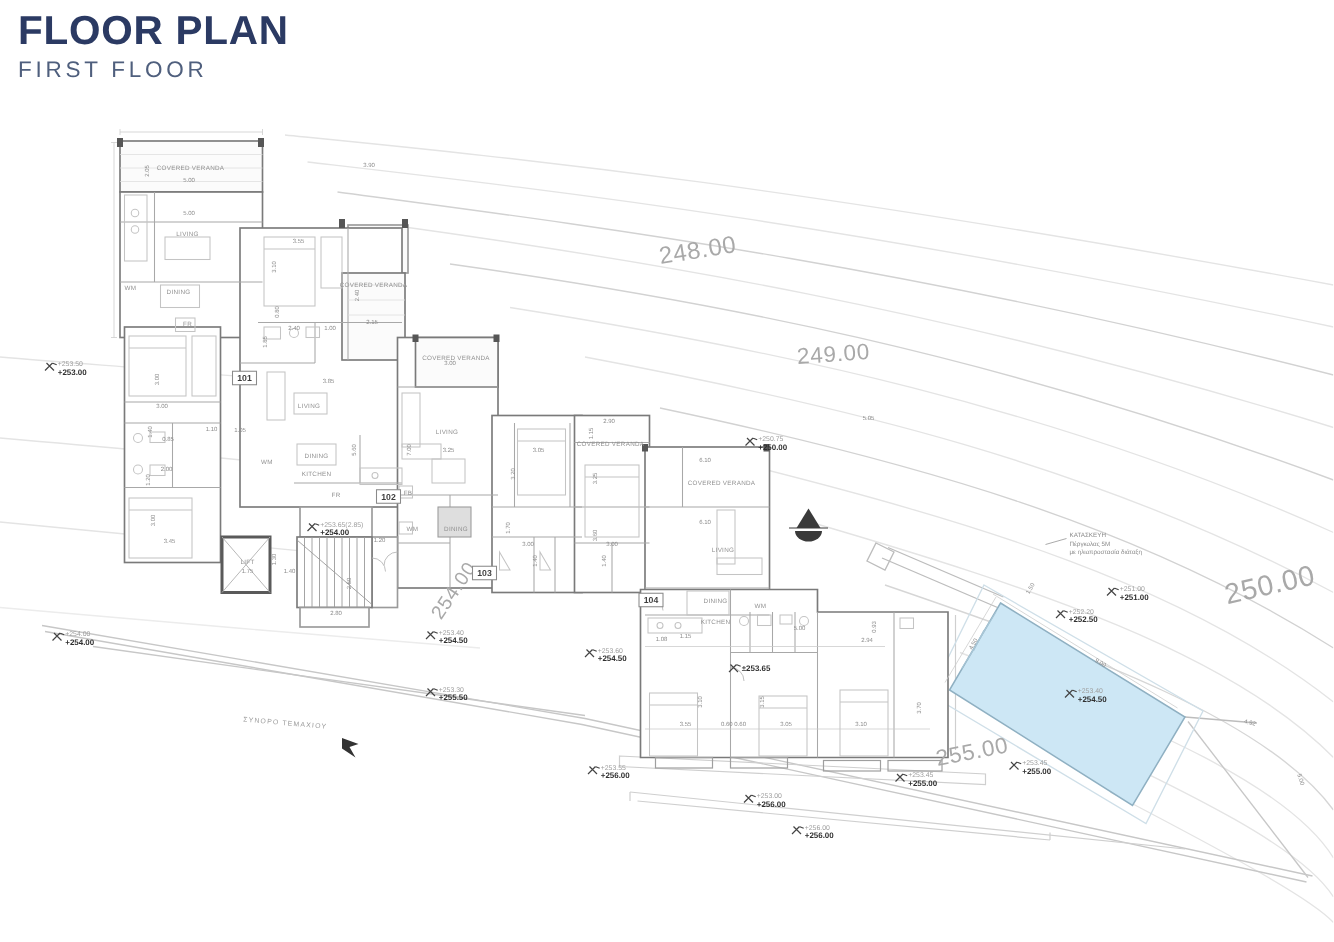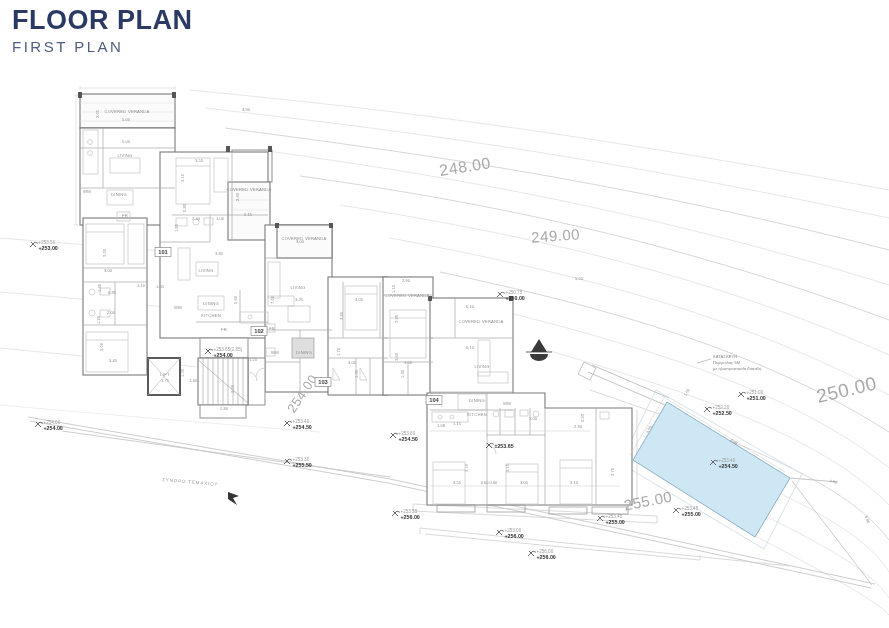--- a/index.html
+++ b/index.html
@@ -11,21 +11,21 @@
   svg{position:absolute;top:0;left:0;}
   svg text{font-family:"Liberation Sans",sans-serif;}
 </style>
 </head>
 <body>
 
 <div class="page">
 
   <div class="hdr">
     <div class="title">FLOOR PLAN</div>
-    <div class="subtitle">FIRST PLAN</div>
+    <div class="subtitle">FIRST FLOOR</div>
   </div>
 
   <svg id="plan" width="889" height="628" viewBox="0 0 889 628" xmlns="http://www.w3.org/2000/svg">
 
     <g fill="none" stroke="#e4e4e4" stroke-width="0.9">
       <path d="M190,90 C340,105 520,122 889,190"></path>
       <path d="M205,108 C360,126 560,148 889,218"></path>
       <path d="M225,128 C390,150 600,176 889,250" stroke="#d2d2d2"></path>
       <path d="M260,150 C420,172 630,205 889,285"></path>
       <path d="M300,176 C470,200 660,235 889,320" stroke="#d2d2d2"></path>

